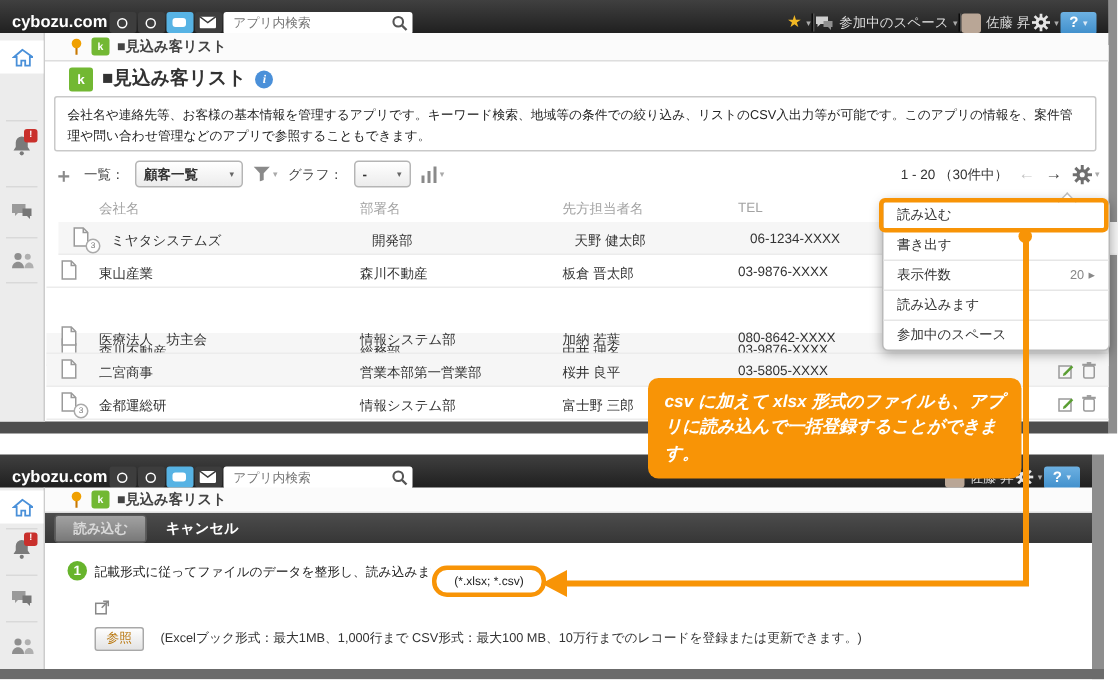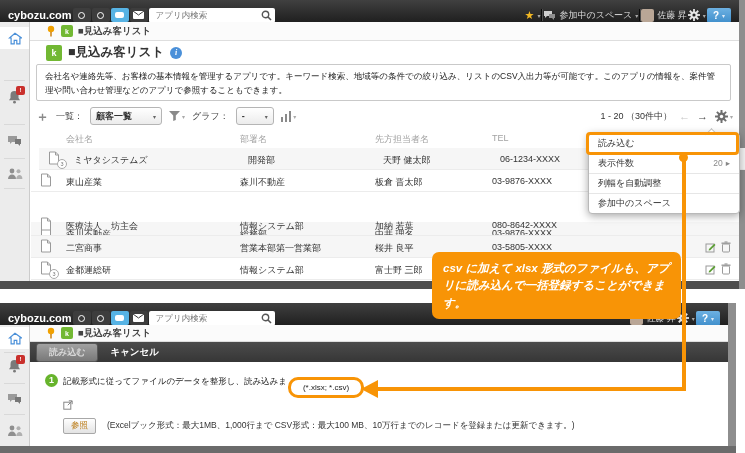--- a/index.html
+++ b/index.html
@@ -372,28 +372,29 @@
             <rect x="1.5" y="3" width="7" height="8" rx="1" fill="none" stroke="#9a9a9a"></rect>
             <rect x="0.5" y="1.5" width="9" height="1.4" fill="#9a9a9a"></rect>
             <rect x="3.5" y="0.4" width="3" height="1.2" fill="#9a9a9a"></rect>
           </svg>
       </span>
     </div>
 
     <div class="menu">
       <div class="mcaret"></div>
       <div class="mi">読み込む</div>
+      <div class="mi">書き出す</div>
       <div class="mi">
         <span>表示件数</span>
         <span class="mval">
             <span>20</span>
             <span>▸</span>
           </span>
       </div>
-      <div class="mi">列幅を自動調整</div>
+      <div class="mi">読み込みます</div>
       <div class="mi">参加中のスペース</div>
     </div>
   </div>
 
   <div class="win" style="top:303px;width:745px;height:150px;">
     <div class="bw-right"></div>
     <div class="bw-bottom"></div>
 
     <div class="hbar" style="width:728px;">
       <span class="logo">cybozu.com</span>

